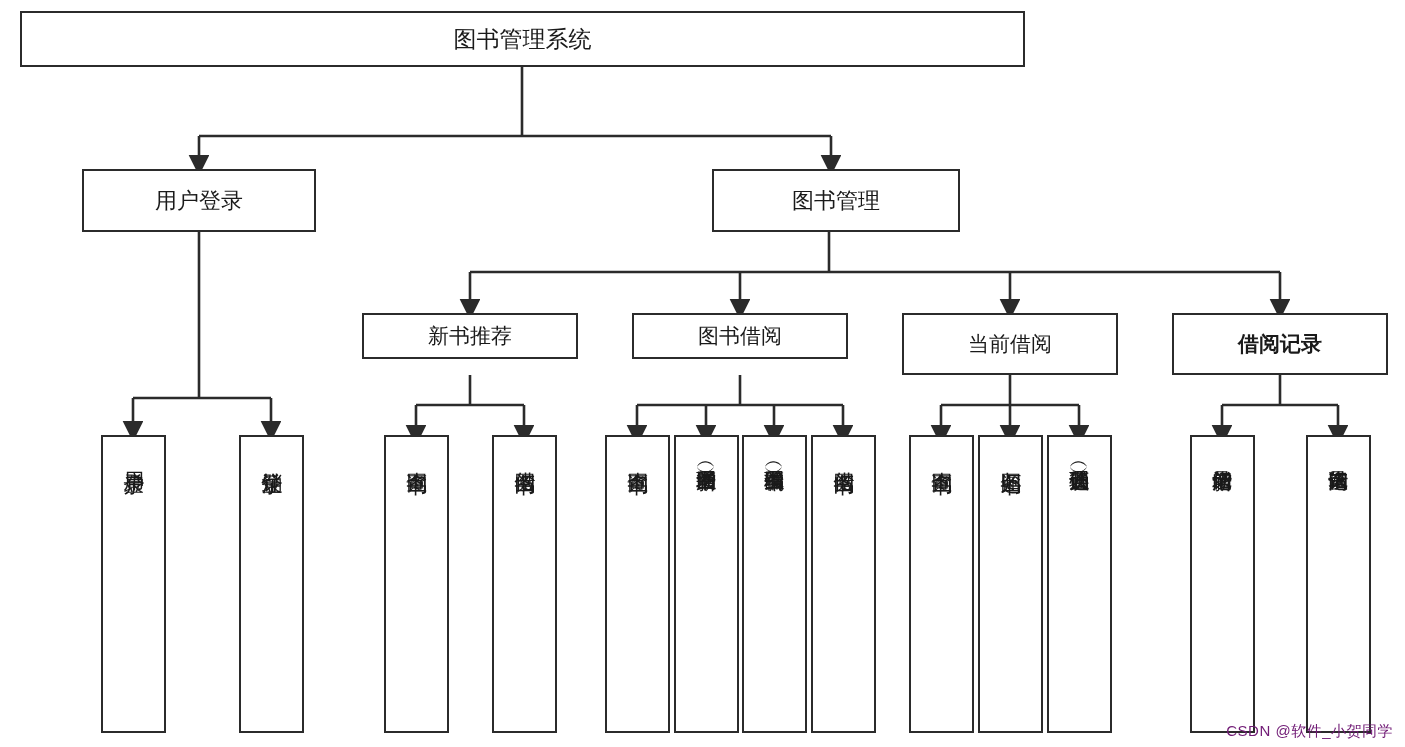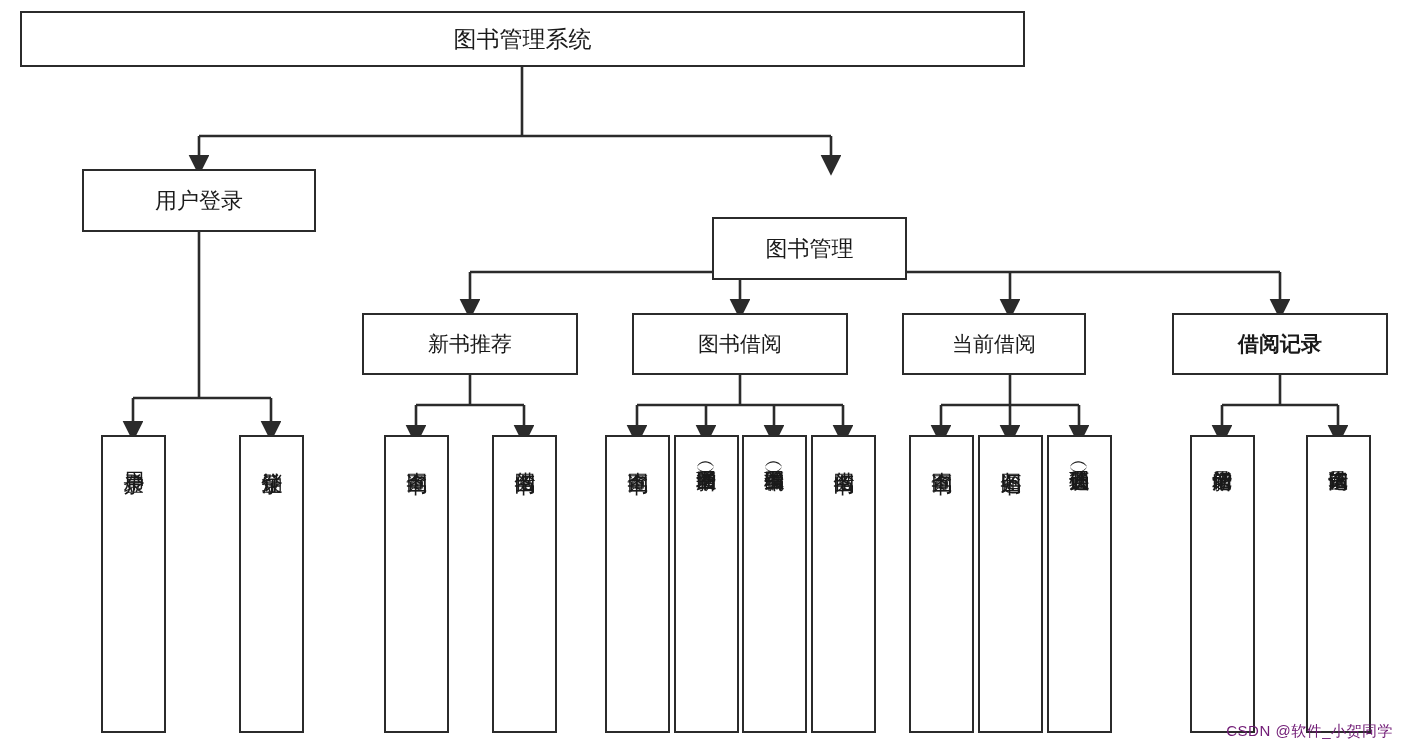--- a/index.html
+++ b/index.html
@@ -126,25 +126,25 @@
       <path d="M1280,375 L1280,405"></path>
       <path d="M1222,405 L1338,405"></path>
       <path d="M1222,405 L1222,428" marker-end="url(#arrow)"></path>
       <path d="M1338,405 L1338,428" marker-end="url(#arrow)"></path>
     </g>
   </svg>
 
   <div class="node level-root" style="left:20px; top:11px; width:1005px; height:56px;">图书管理系统</div>
 
   <div class="node level-2" style="left:82px; top:169px; width:234px; height:63px;">用户登录</div>
-  <div class="node level-2" style="left:712px; top:169px; width:195px; height:63px;margin-top:48px;">图书管理</div>
+  <div class="node level-2" style="left:712px; top:169px; width:248px; height:63px;">图书管理</div>
 
-  <div class="node level-3" style="left:362px; top:313px; width:216px; height:62px;">新书推荐</div>
-  <div class="node level-3" style="left:632px; top:313px; width:216px; height:62px;">图书借阅</div>
-  <div class="node level-3" style="left:902px; top:313px; width:184px; height:62px;">当前借阅</div>
+  <div class="node level-3" style="left:362px; top:313px; width:216px; height:46px;">新书推荐</div>
+  <div class="node level-3" style="left:632px; top:313px; width:216px; height:46px;">图书借阅</div>
+  <div class="node level-3" style="left:902px; top:313px; width:216px; height:62px;">当前借阅</div>
   <div class="node level-3" style="left:1172px; top:313px; width:216px; height:62px;font-weight:bold;">借阅记录</div>
 
   <div class="node leaf" style="left:101px; top:435px; width:65px; height:298px;">
     <span class="vtext">用户登录</span>
   </div>
   <div class="node leaf" style="left:239px; top:435px; width:65px; height:298px;">
     <span class="vtext">注销登录</span>
   </div>
 
   <div class="node leaf" style="left:384px; top:435px; width:65px; height:298px;">

